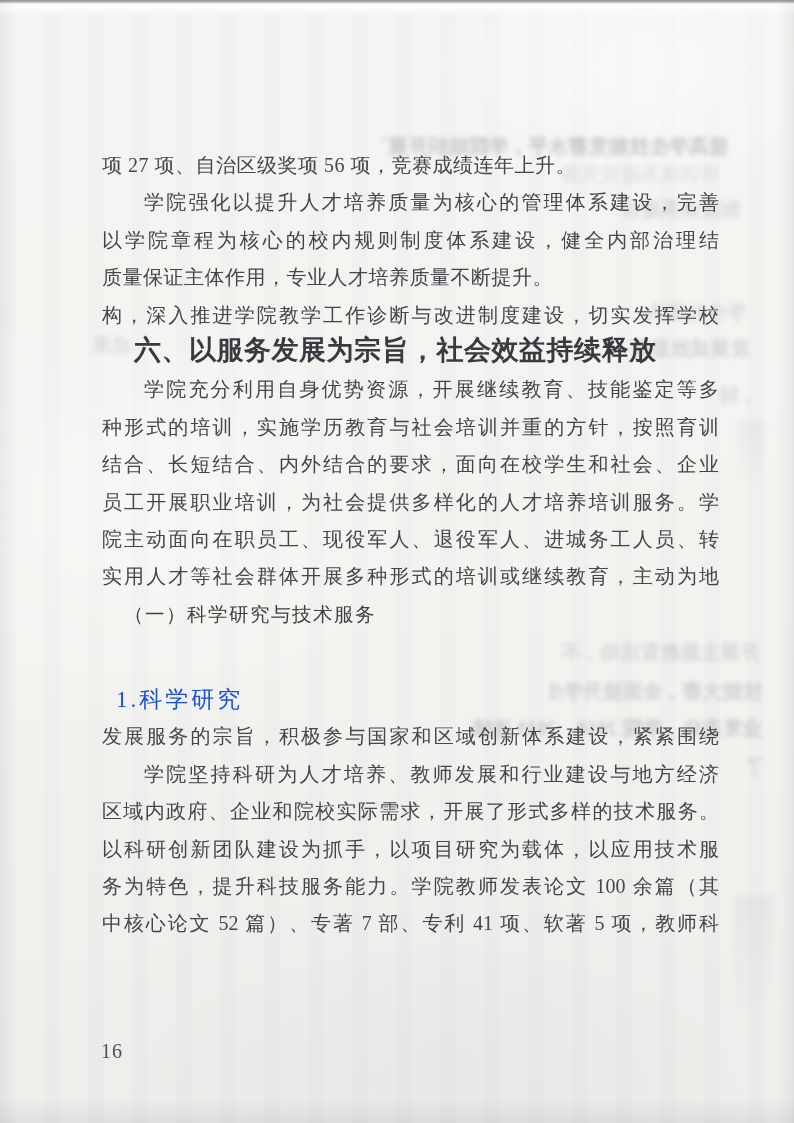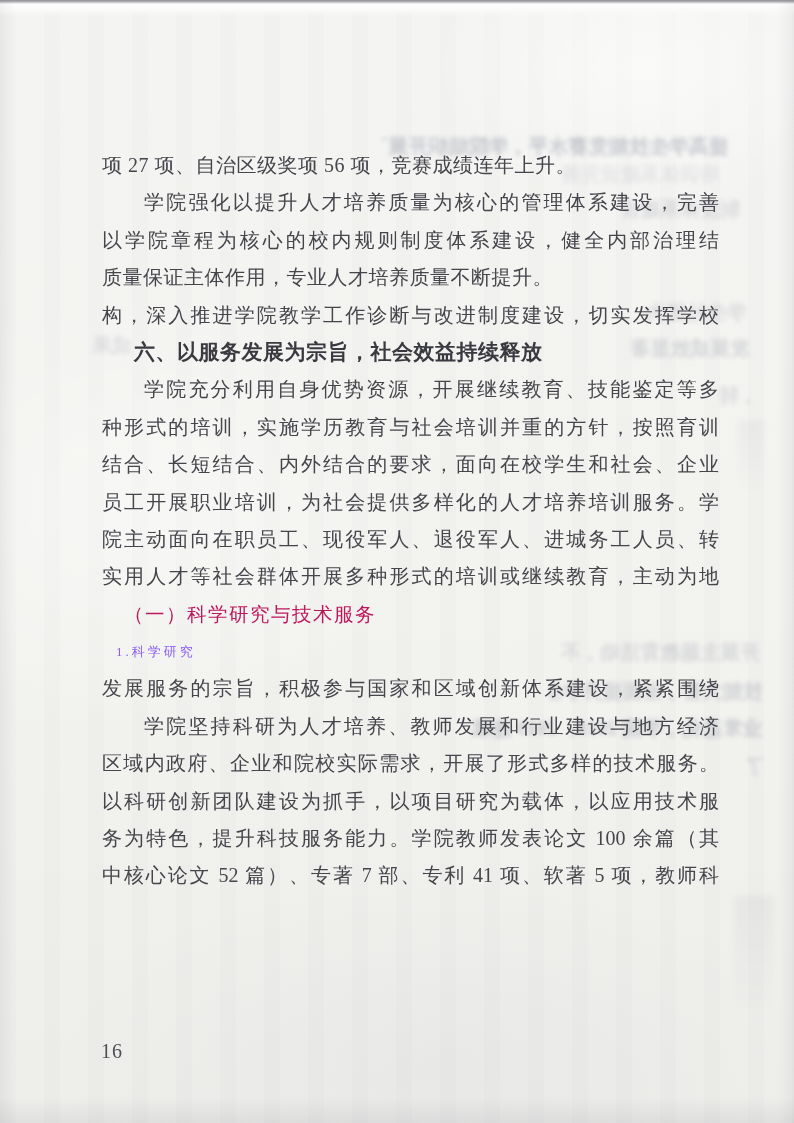--- a/index.html
+++ b/index.html
@@ -36,26 +36,26 @@
   .line{
     height:37.4px;line-height:37.4px;font-size:20px;
     white-space:nowrap;letter-spacing:.5px;
   }
   .line.just{
     white-space:normal;text-align:justify;text-align-last:justify;
     overflow:hidden;letter-spacing:0;
   }
   .line.ind{padding-left:42px;}
   .line.heading{
-    font-family:Liberation Serif, serif;
-    font-weight:bold;font-size:21px;color:#393940;
+    font-family:Liberation Mono, monospace;
+    font-weight:bold;font-size:27px;color:#393940;
     padding-left:32px;letter-spacing:.5px;
   }
-  .line.sub1{padding-left:22px;font-size:19.5px;letter-spacing:1.5px;color:#be185d;}
-  .line.sub2{padding-left:14px;font-size:13px;letter-spacing:3px;color:#8b5cf6;}
+  .line.sub1{padding-left:22px;font-size:19.5px;letter-spacing:1.5px;color:#404040;}
+  .line.sub2{padding-left:14px;font-size:23px;letter-spacing:3px;color:#1d4ed8;margin-top:48px;}
 
   .page-number{
     position:absolute;left:101px;top:1040px;
     font-size:20px;color:#4e4e57;letter-spacing:1px;
   }
 
   
   .bleed{
     position:absolute;transform:scaleX(-1);
     filter:blur(2px);

